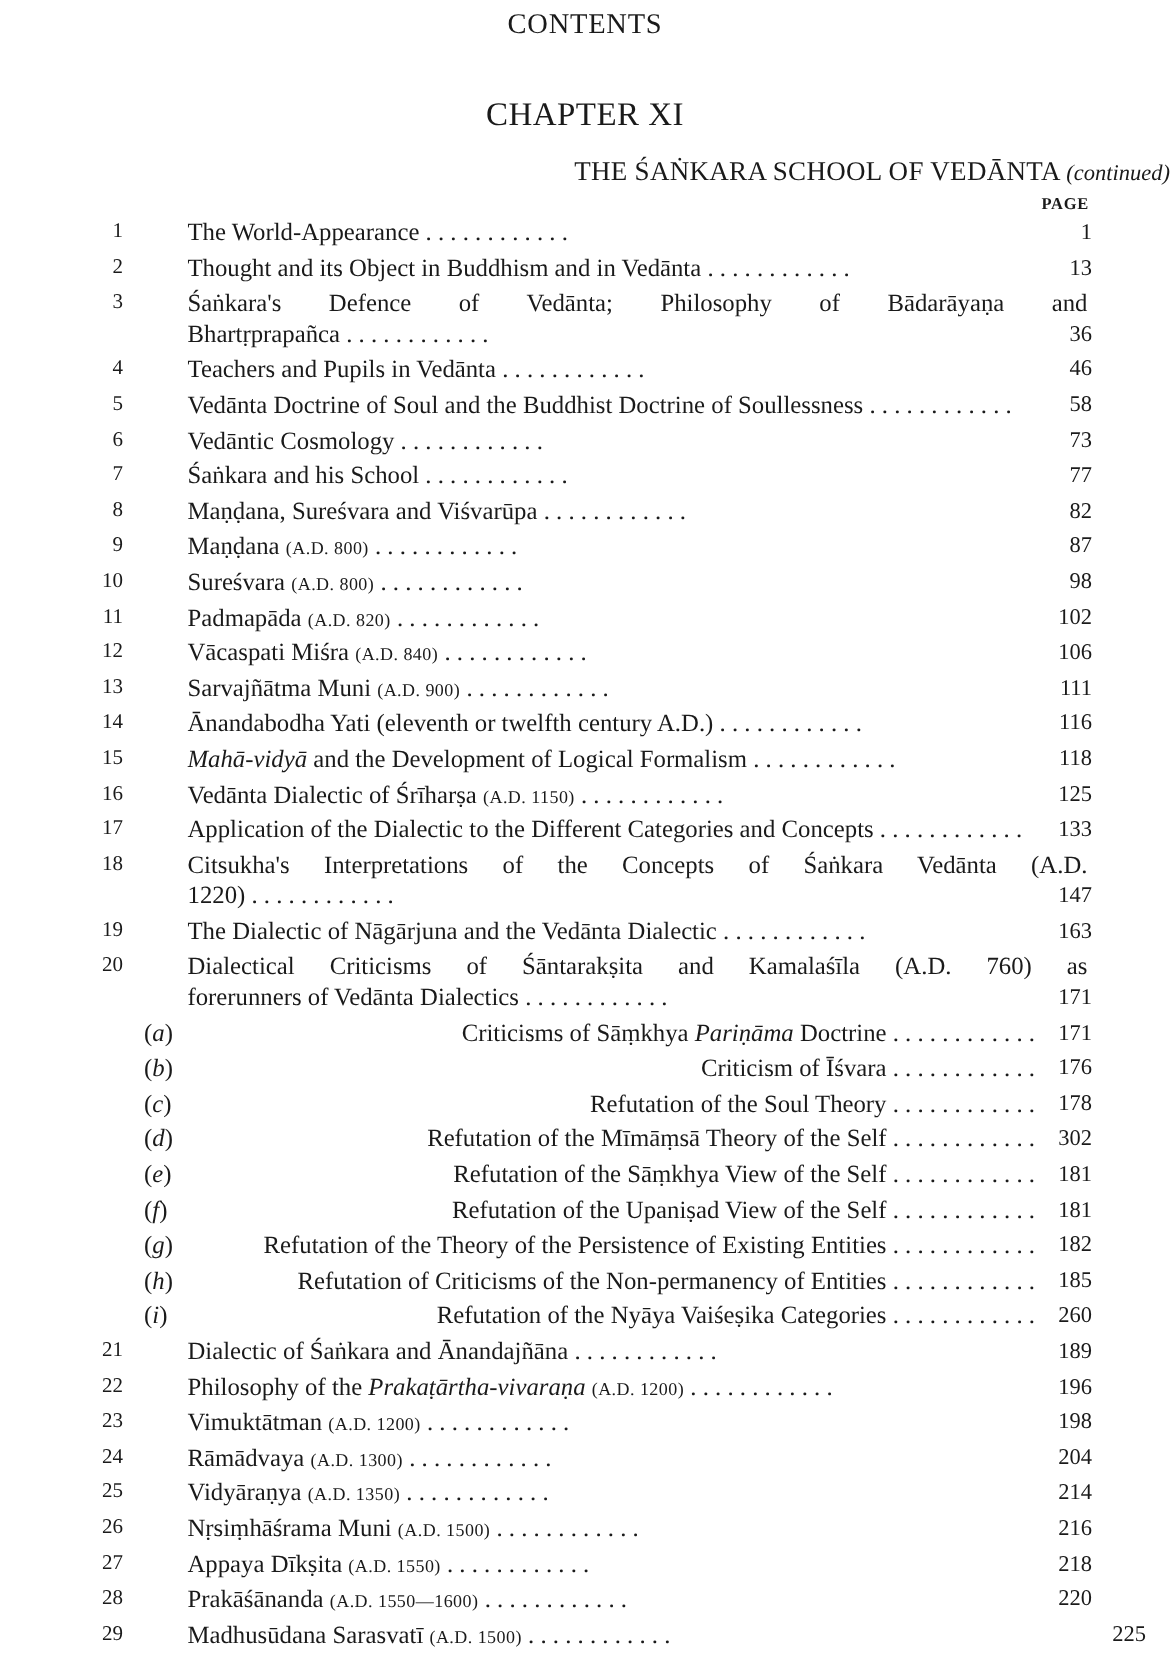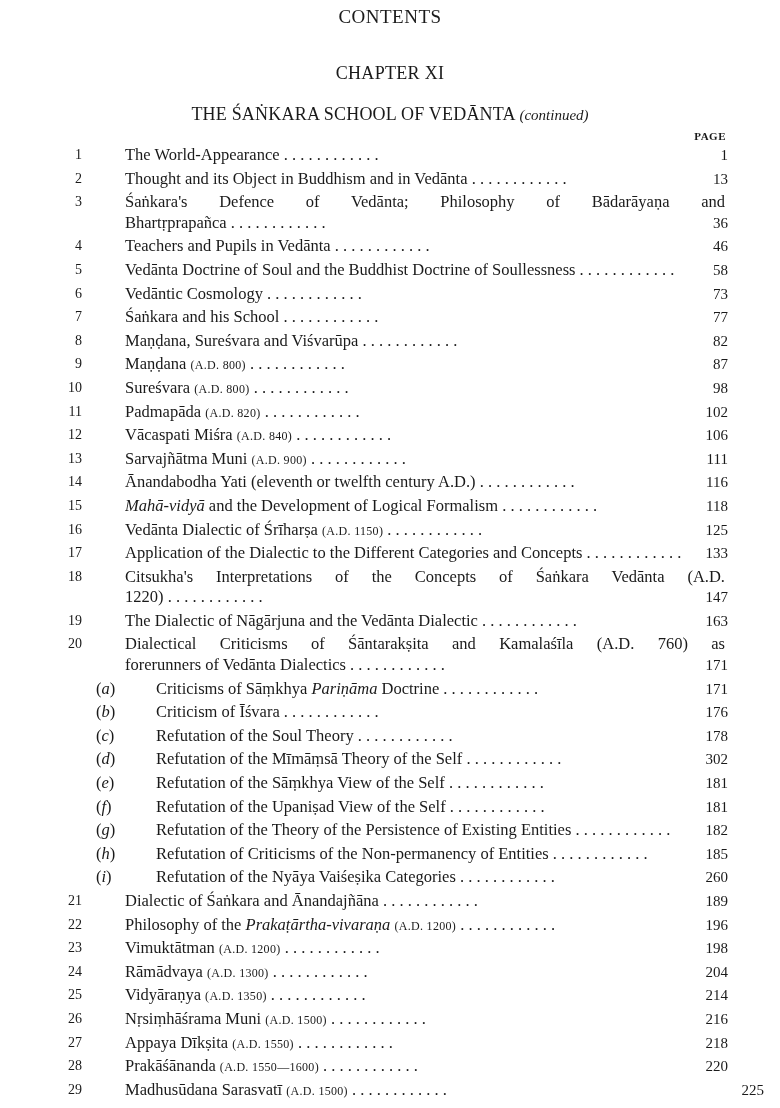--- a/index.html
+++ b/index.html
@@ -6,40 +6,40 @@
     body {
       width: 780px; height: 1108px; position: relative; overflow: hidden;
       font-family: "Liberation Serif", "DejaVu Serif", serif;
       color: #1a1a1a;
     }
     .title {
       position: absolute; left: 0; width: 780px; text-align: center;
       margin: 0; font-weight: normal;
     }
     #contents-title { top: 6px; font-size: 19px; letter-spacing: 0.5px; }
-    #chapter-title { top: 63px; font-size: 18px; letter-spacing: 0.3px; }
-    #section-title { top: 104px; font-size: 18px; letter-spacing: 0.2px; }
+    #chapter-title { top: 63px; font-size: 22px; letter-spacing: 0.3px; }
+    #section-title { top: 104px; font-size: 18px; letter-spacing: 0.2px; text-align: right; }
     #section-title .cont { font-style: italic; font-size: 15px; letter-spacing: 0; }
     #page-head {
       position: absolute; top: 130px; right: 54px;
       font-size: 11px; font-weight: bold; letter-spacing: 0.5px;
     }
     .toc { position: absolute; left: 0; top: 145px; width: 780px; }
     .row {
       position: absolute; left: 0; width: 780px; font-size: 16.5px;
       line-height: 20px; height: 20px;
     }
     .num {
       position: absolute; left: 50px; width: 32px; text-align: right;
       font-size: 14px;
     }
     .text {
       position: absolute; left: 96px; right: 90px; white-space: nowrap; overflow: hidden; margin-left: 29px;
     }
-    .row.sub .text { left: 96px; }
+    .row.sub .text { left: 96px; text-align: right; }
     .lbl { position: absolute; left: 96px; }
     .row.sub .text.subtext { left: 127px; }
     .dots { letter-spacing: 0; color: #1a1a1a; }
     .pg {
       position: absolute; right: 52px; width: 50px; text-align: right; font-size: 15px;
     }
     .justify { text-align: justify; text-align-last: justify; right: 55px; }
     .it { font-style: italic; }
     .sc { font-size: 12px; letter-spacing: 0.3px; }
   </style>

